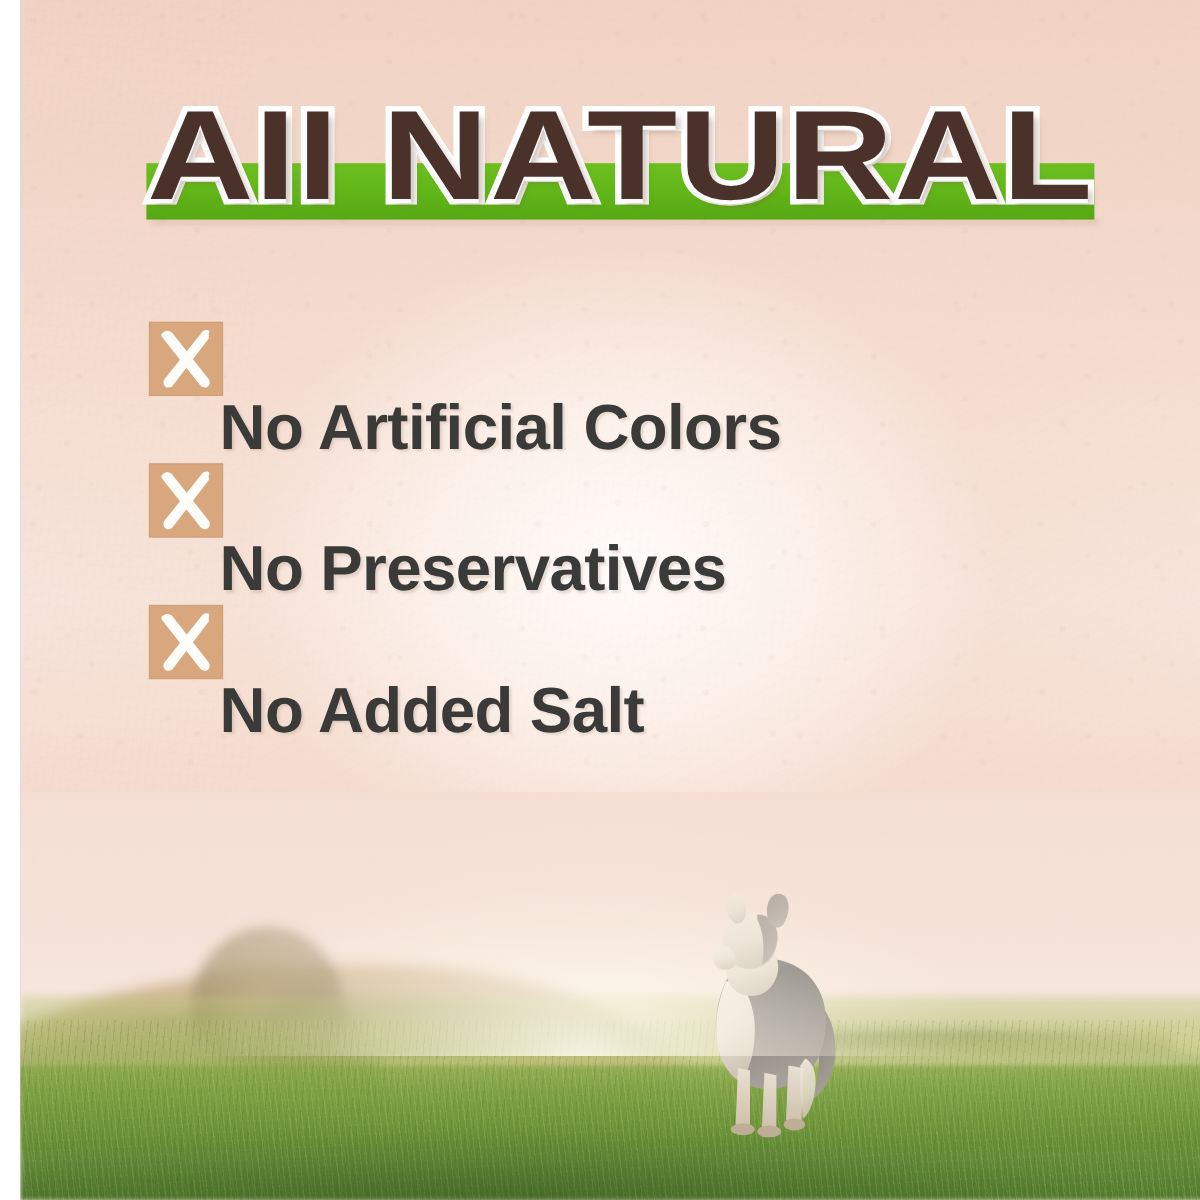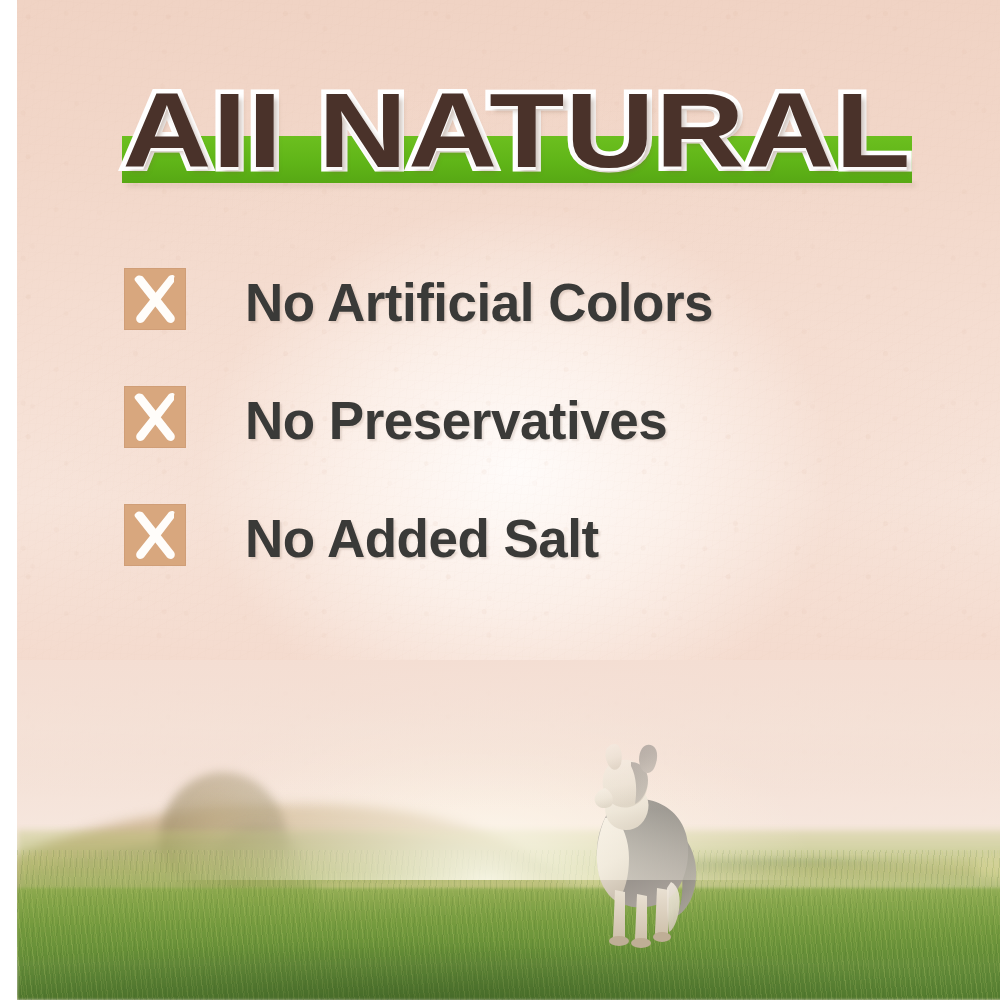--- a/index.html
+++ b/index.html
@@ -304,23 +304,24 @@
 
   
   .claims {
     position: absolute;
     left: 107px;
     top: 268px;
     width: 800px;
   }
   .claim-row {
     display: flex;
-    align-items: flex-end;
+    align-items: flex-start;
     height: 62px;
     margin-bottom: 56px;
+    flex-direction: column;
   }
   .claim-row:last-child { margin-bottom: 0; }
 
   .xbox {
     position: relative;
     flex: 0 0 auto;
     width: 62px;
     height: 62px;
     background: #d8a77e;
     box-shadow: inset 0 0 0 1px rgba(200,150,112,.5);

